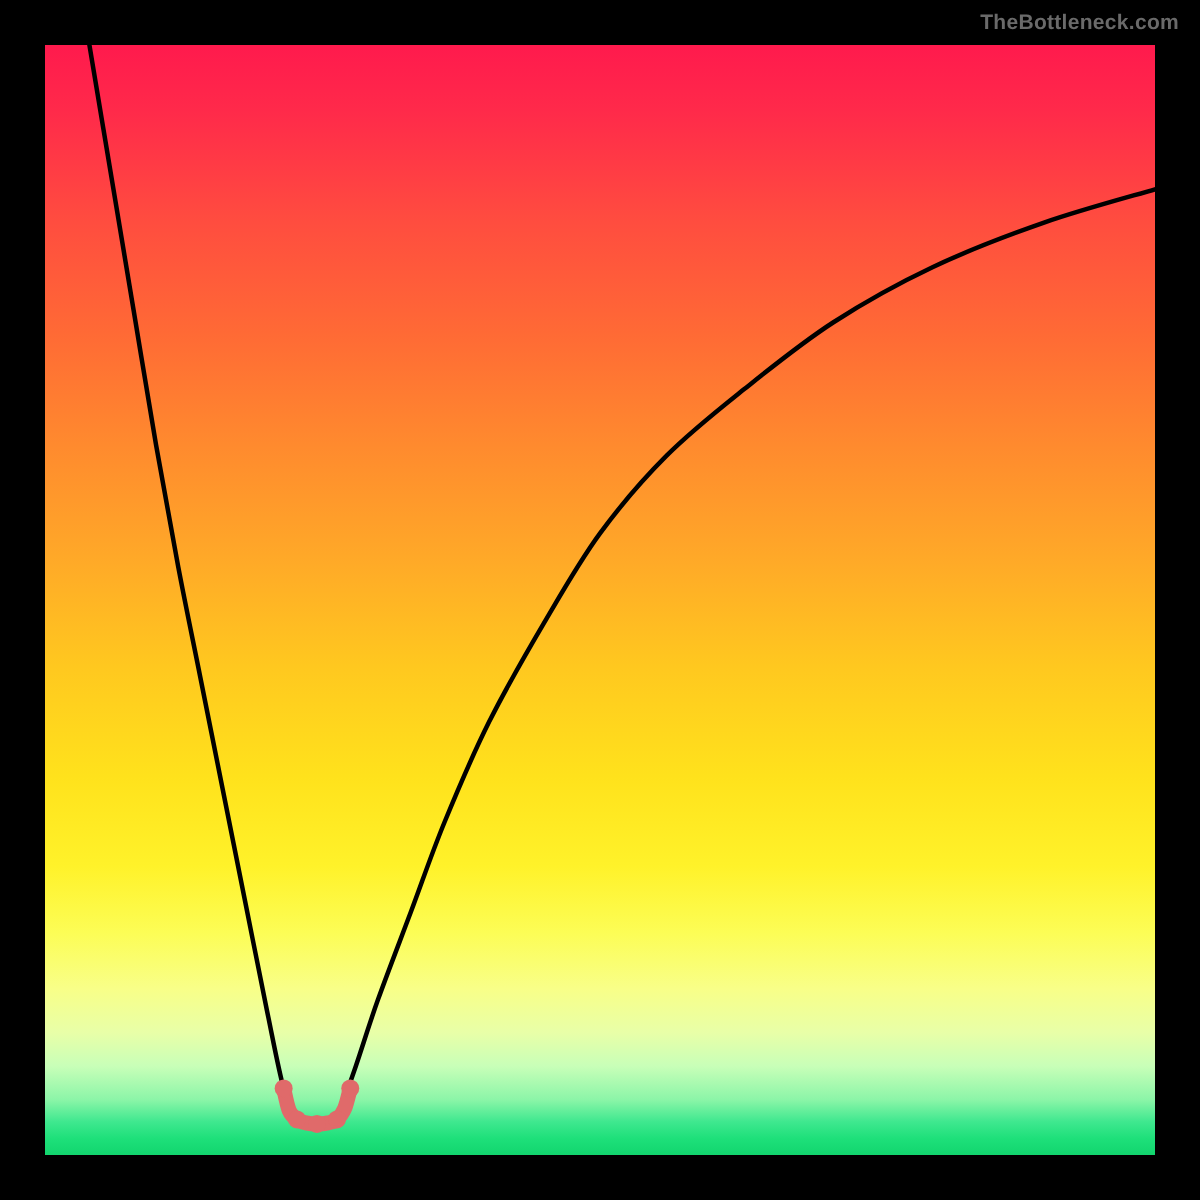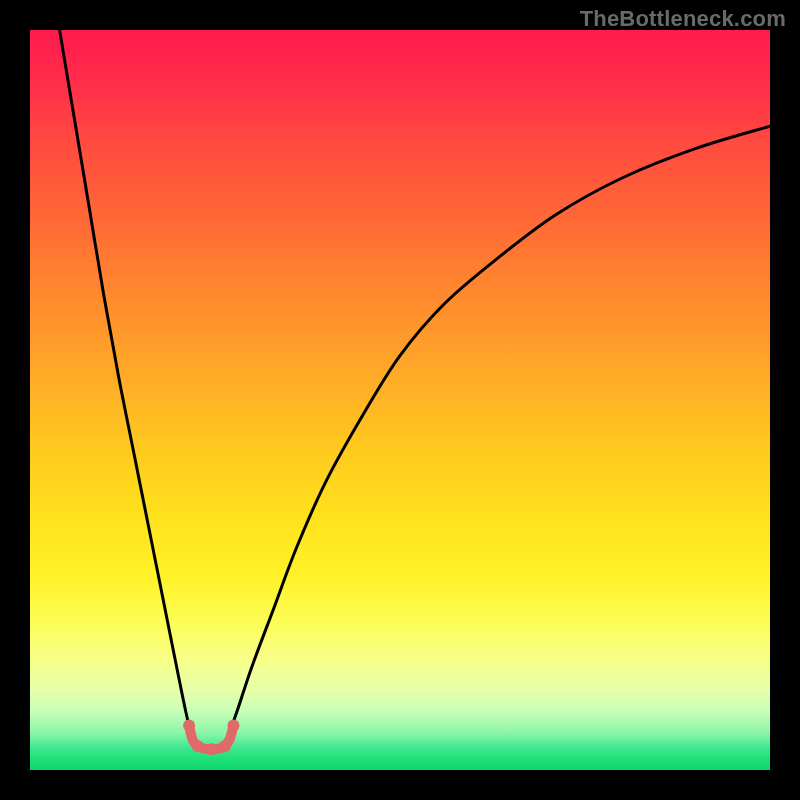--- a/index.html
+++ b/index.html
@@ -34,21 +34,21 @@
       #8cf5a8 95%,
       #3fe88f 97%,
       #1ee07a 98.5%,
       #12d56e 100%
     );
   }
   .watermark {
     position: absolute;
     top: 6px;
     right: 14px;
-    font-size: 22px;
+    font-size: 14px;
     font-weight: 600;
     color: #6a6a6a;
     letter-spacing: 0.2px;
     user-select: none;
   }
   svg.plot {
     position: absolute;
     left: 0;
     top: 0;
     width: 740px;

